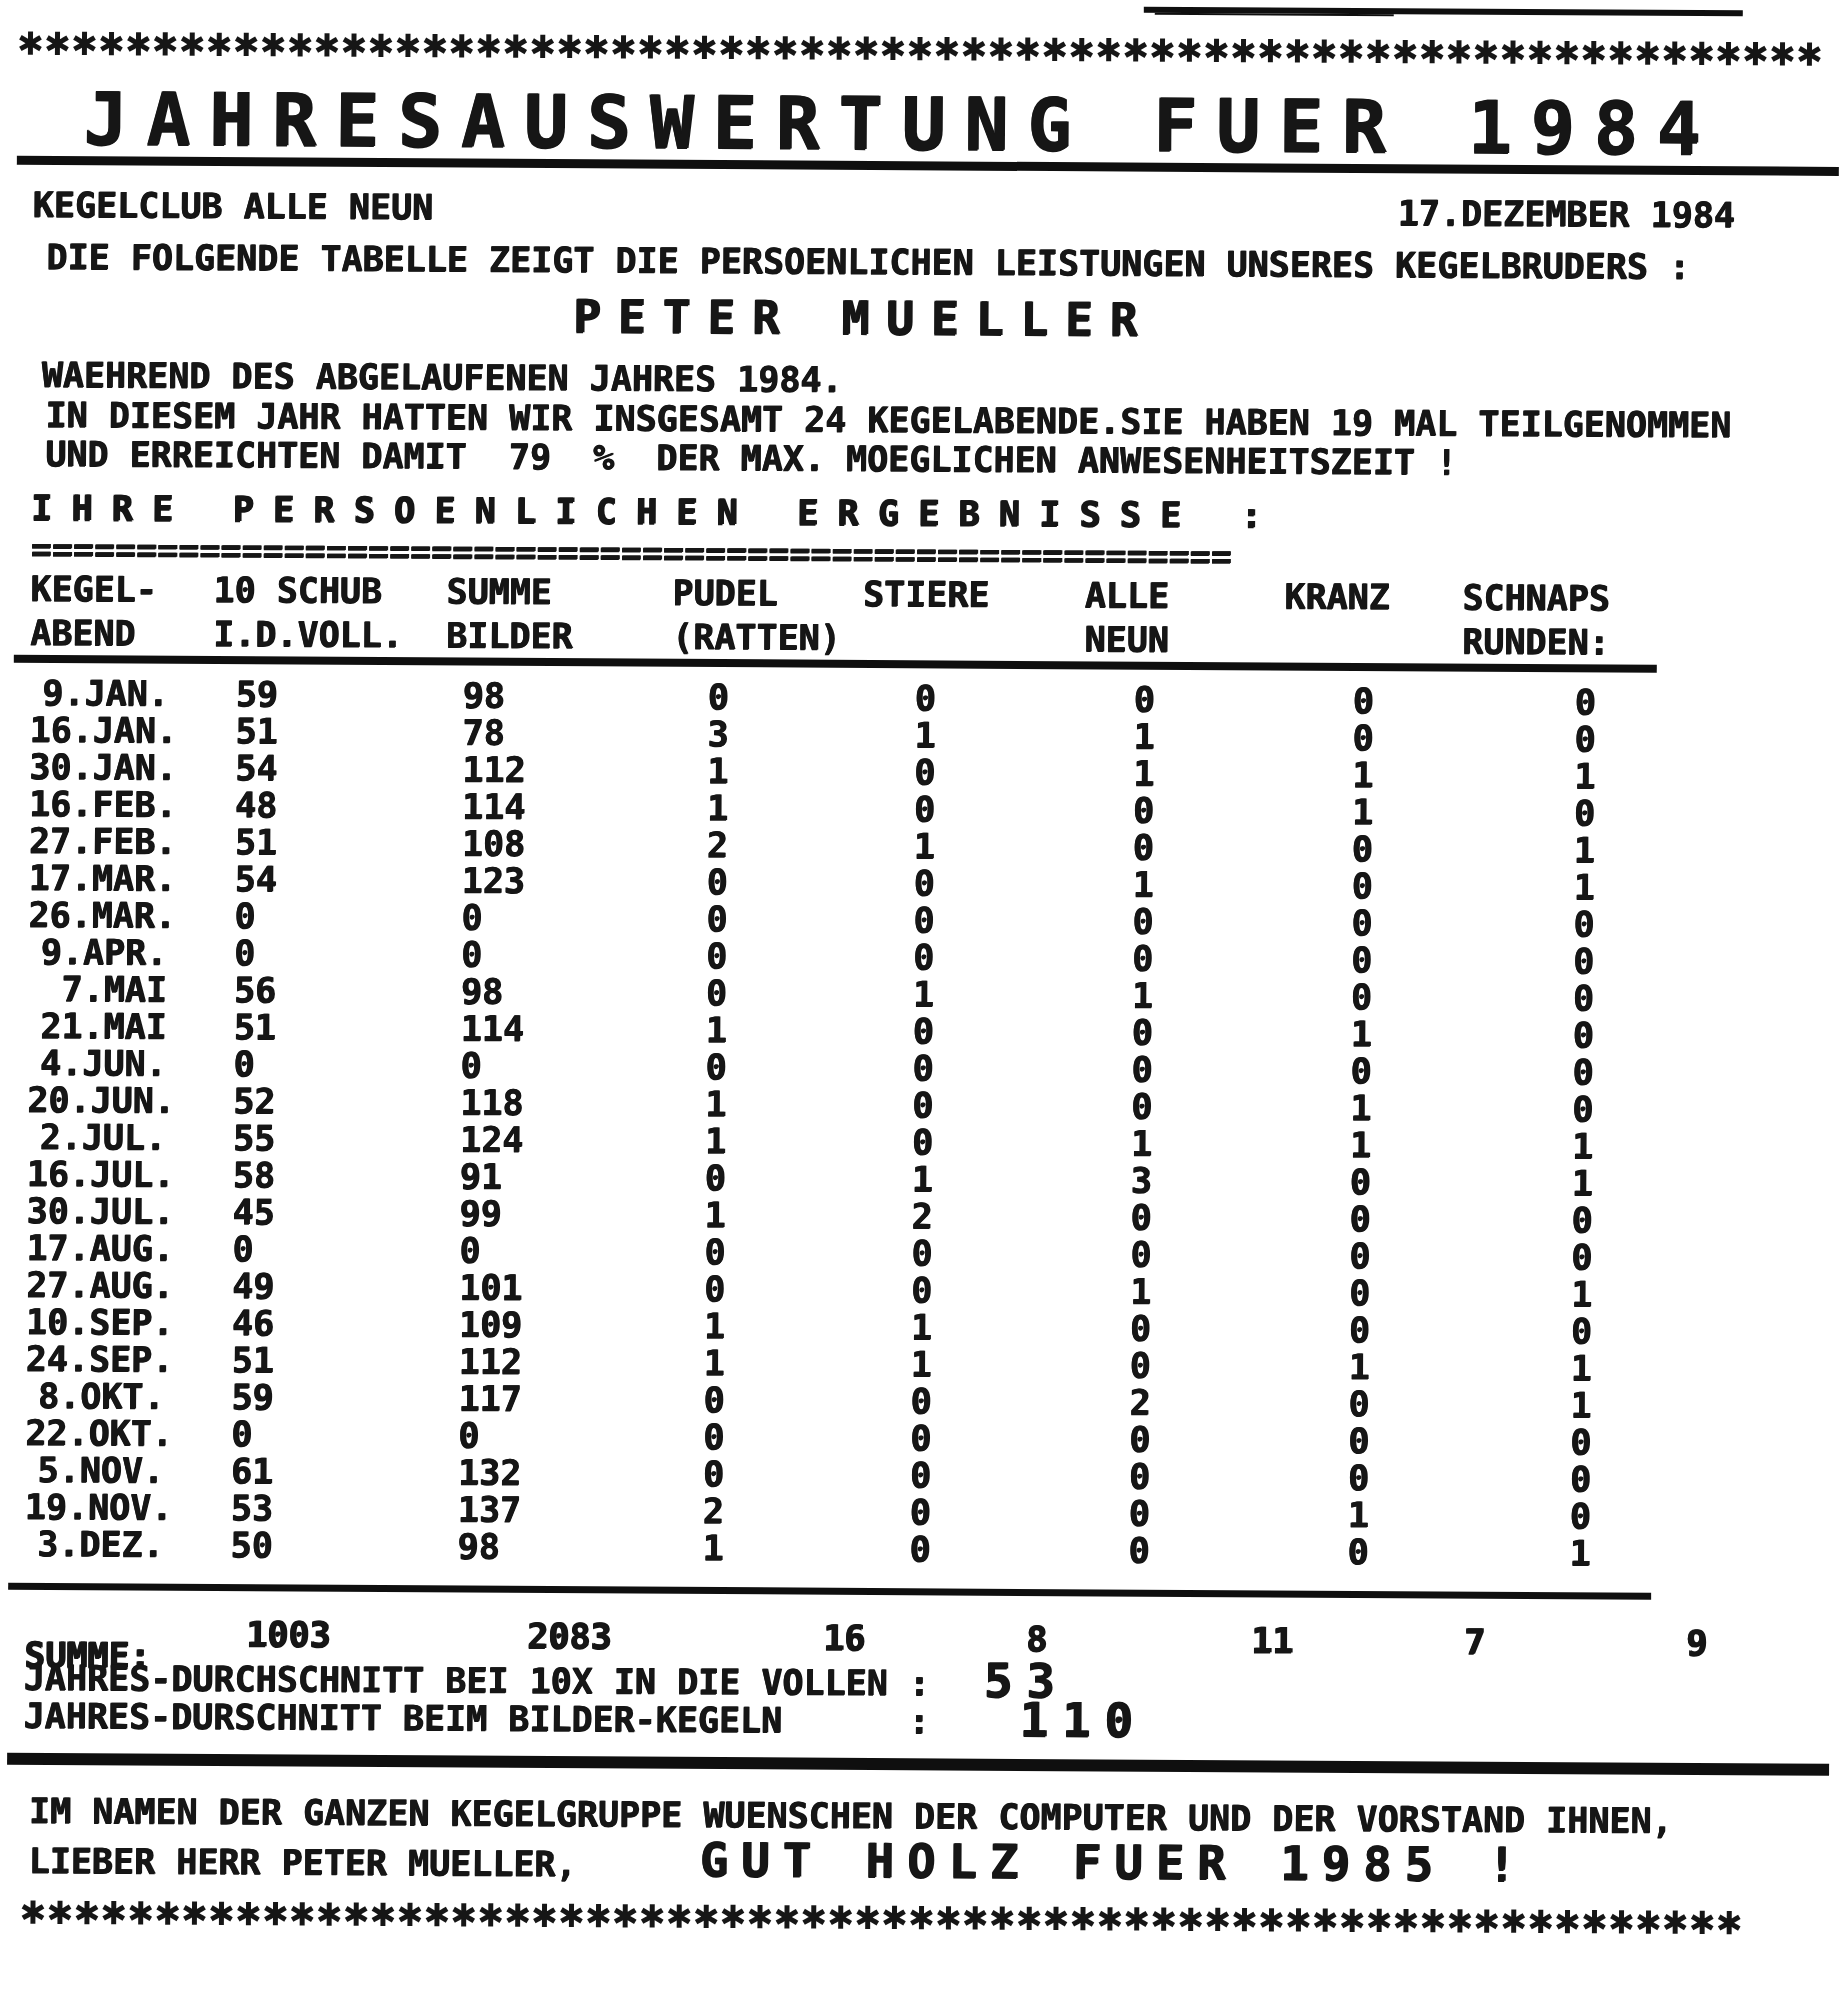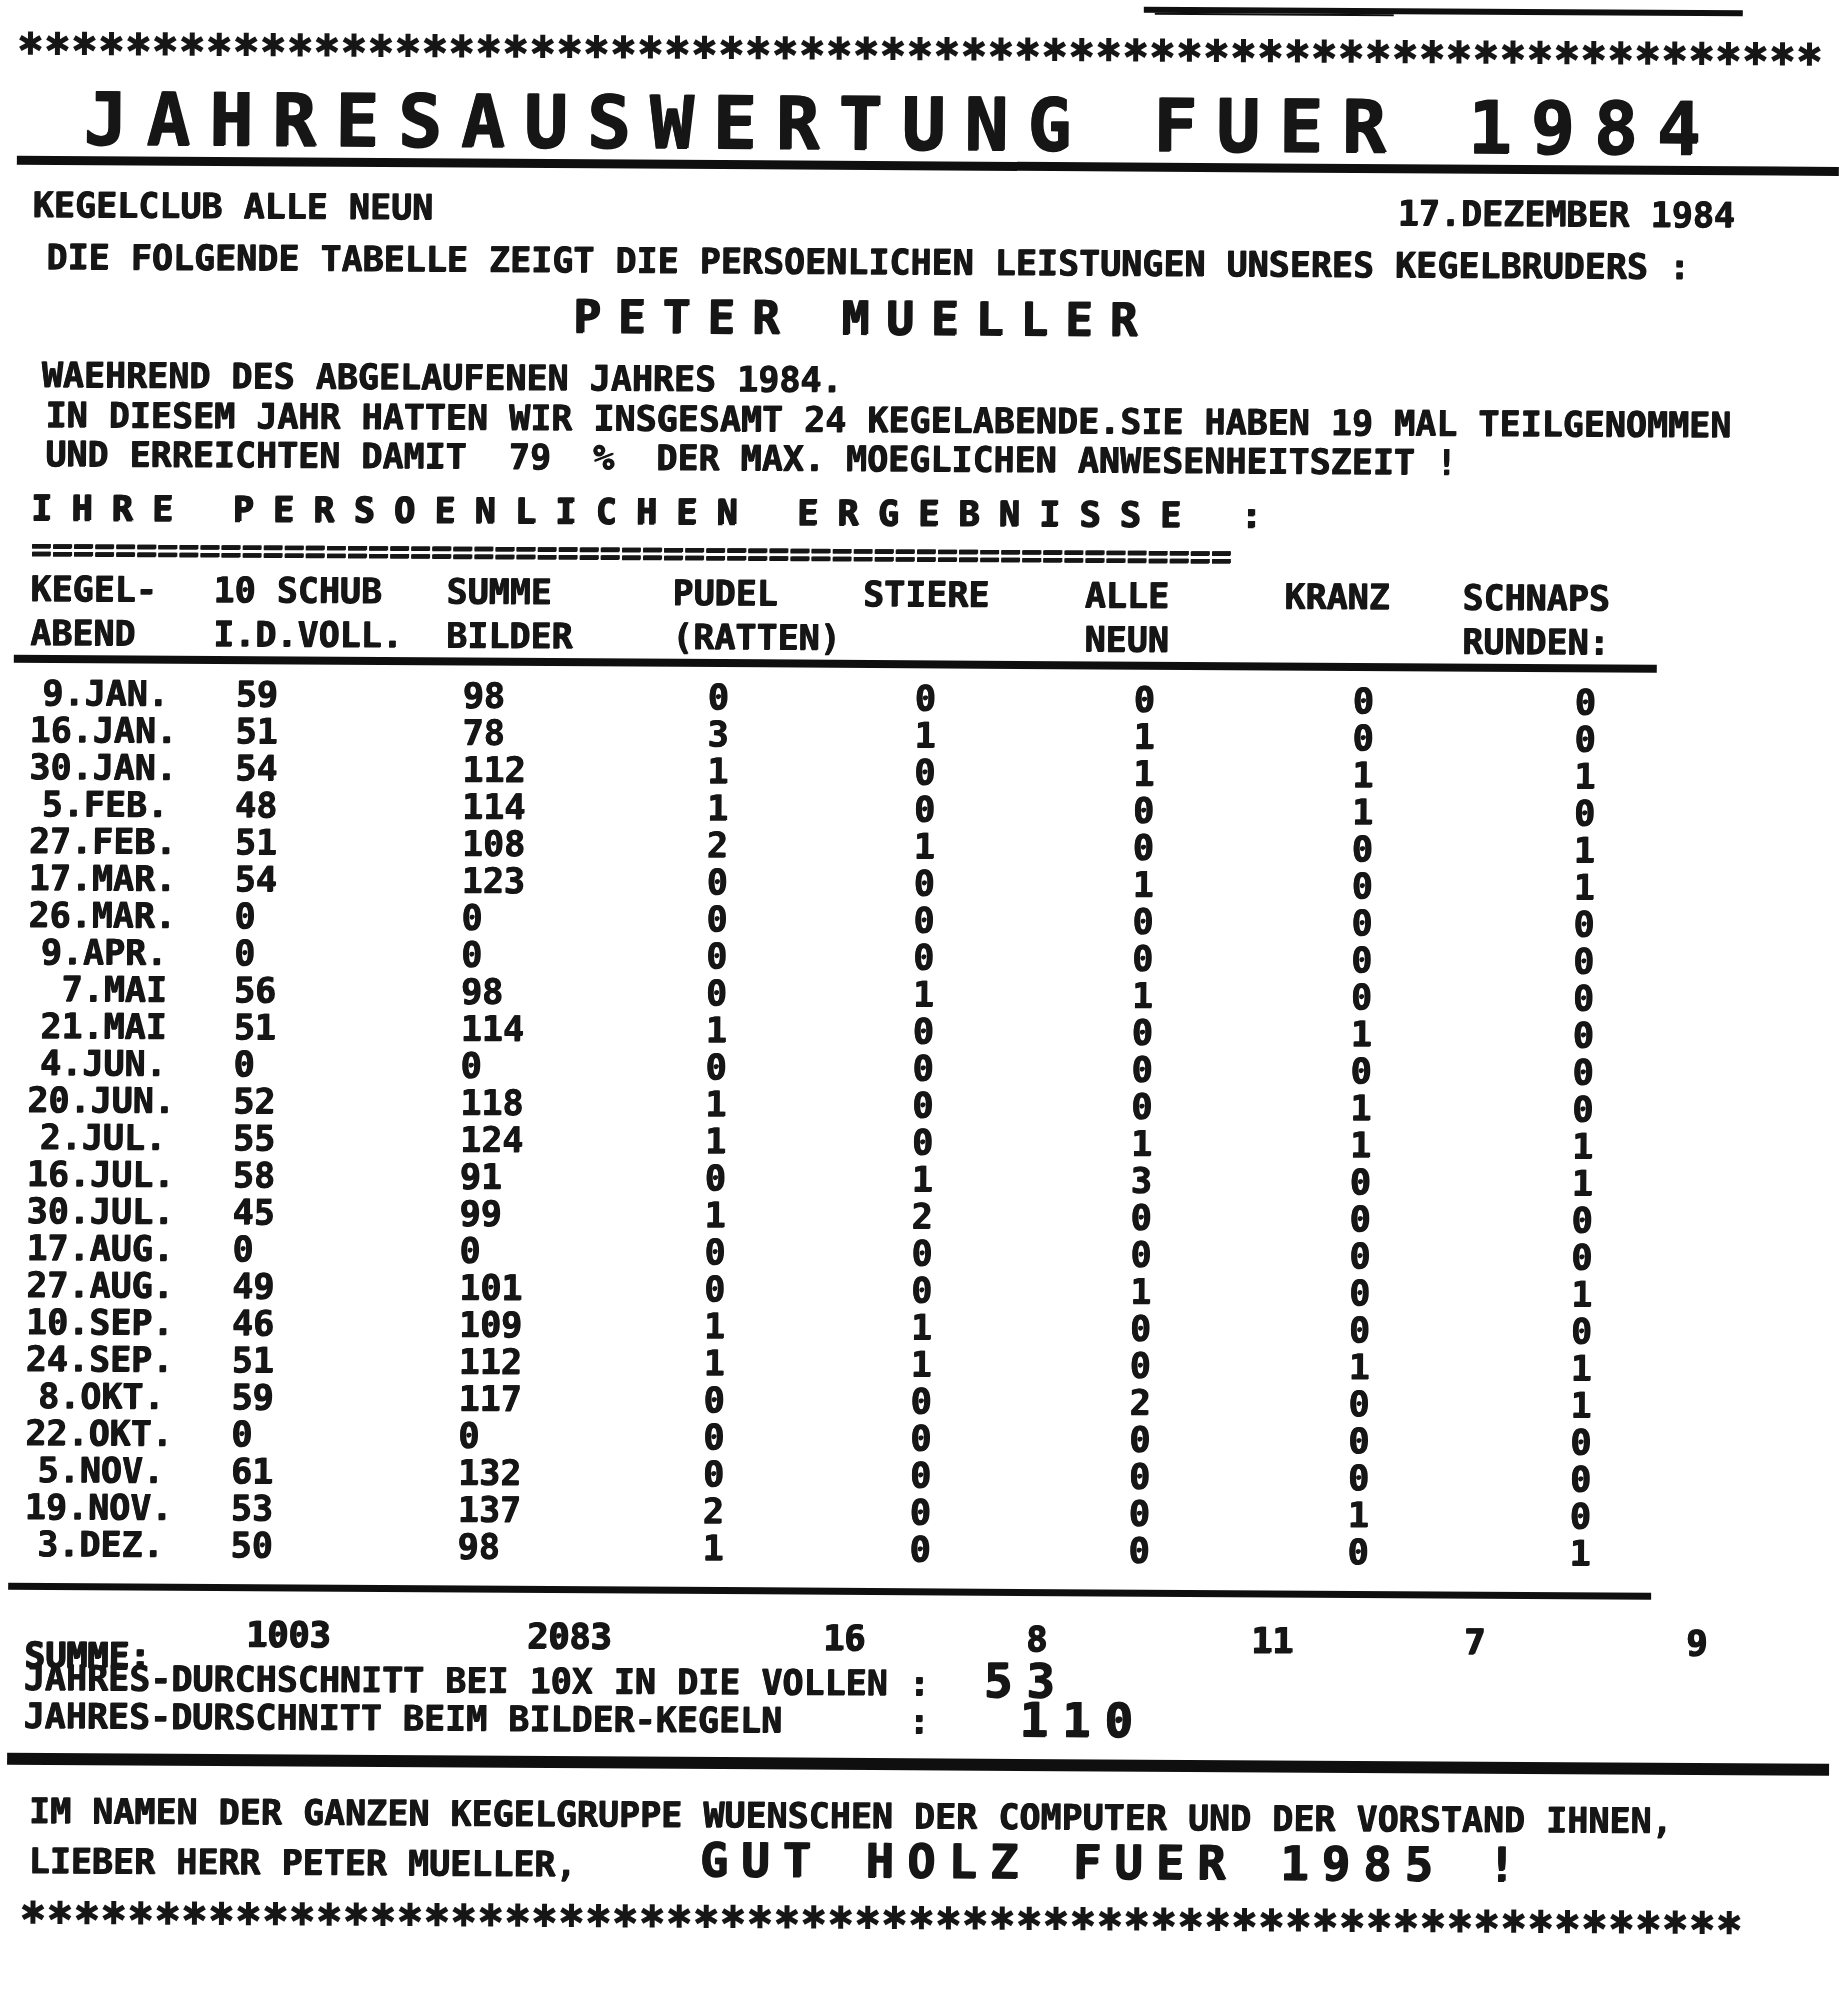--- a/index.html
+++ b/index.html
@@ -237,21 +237,21 @@
         <span class="t-cell">30.JAN.</span>
         <span class="t-cell">54</span>
         <span class="t-cell">112</span>
         <span class="t-cell">1</span>
         <span class="t-cell">0</span>
         <span class="t-cell">1</span>
         <span class="t-cell">1</span>
         <span class="t-cell">1</span>
       </div>
       <div class="t-row">
-        <span class="t-cell">5.FEB.</span>
+        <span class="t-cell">16.FEB.</span>
         <span class="t-cell">48</span>
         <span class="t-cell">114</span>
         <span class="t-cell">1</span>
         <span class="t-cell">0</span>
         <span class="t-cell">0</span>
         <span class="t-cell">1</span>
         <span class="t-cell">0</span>
       </div>
       <div class="t-row">
         <span class="t-cell">27.FEB.</span>

